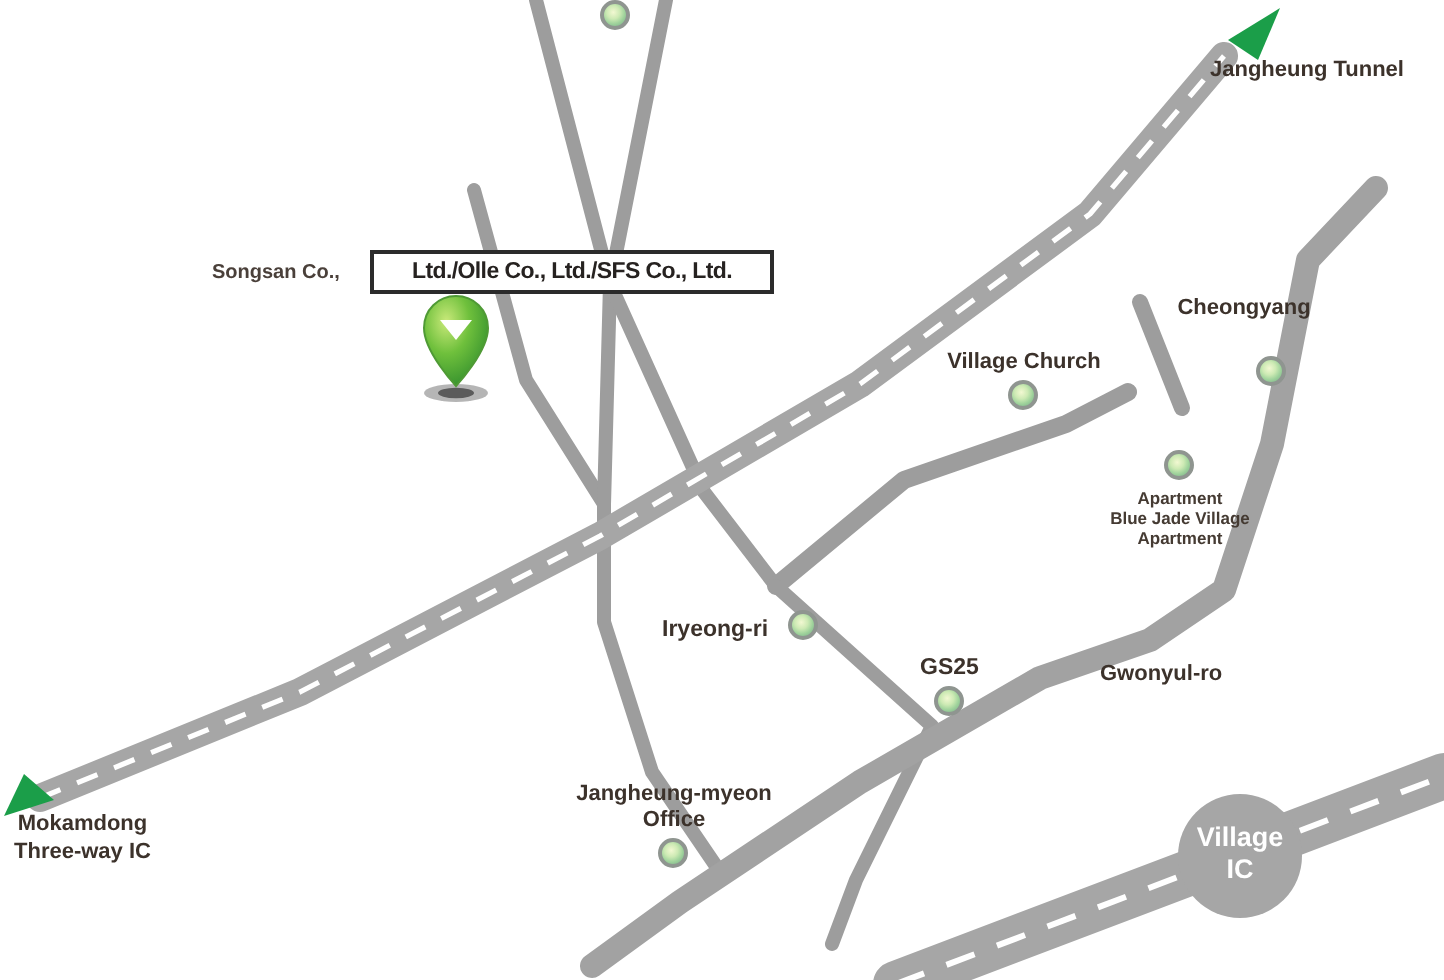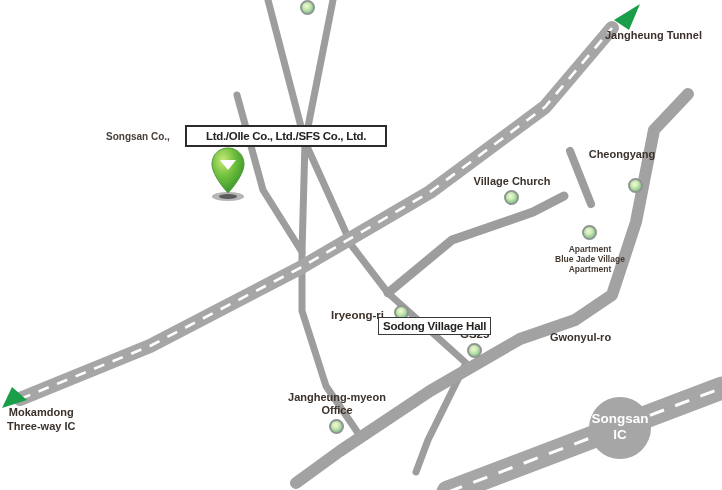--- a/index.html
+++ b/index.html
@@ -77,36 +77,35 @@
     <div>Cheongyang</div>
   </div>
 
   <div class="lbl center" id="apartment-label">
     <div>Apartment</div>
     <div>Blue Jade Village</div>
     <div>Apartment</div>
   </div>
 
   <div class="lbl" id="village-label">Iryeong-ri</div>
-  <div class="name-box" id="hall-box">Sodong Village Hall</div>
   <div class="lbl" id="gs25-label">GS25</div>
   <div class="lbl" id="gwonyul-label">Gwonyul-ro</div>
 
   <div class="lbl center" id="office-label">
     <div>Jangheung-myeon</div>
     <div>Office</div>
   </div>
 
   <div class="lbl" id="mokamdong-label">
     <div>Mokamdong</div>
     <div>Three-way IC</div>
   </div>
 
   <div class="lbl center" id="songchu-label">
-    <div>Songsan</div>
+    <div>Village</div>
     <div>IC</div>
   </div>
 
   <svg id="pin" width="46" height="58" viewBox="0 0 46 58">
     <defs>
       <radialGradient id="gpin" cx="35%" cy="28%" r="80%">
         <stop offset="0%" stop-color="#c9e97a"></stop>
         <stop offset="45%" stop-color="#6fc03c"></stop>
         <stop offset="100%" stop-color="#2f8c2c"></stop>
       </radialGradient>

